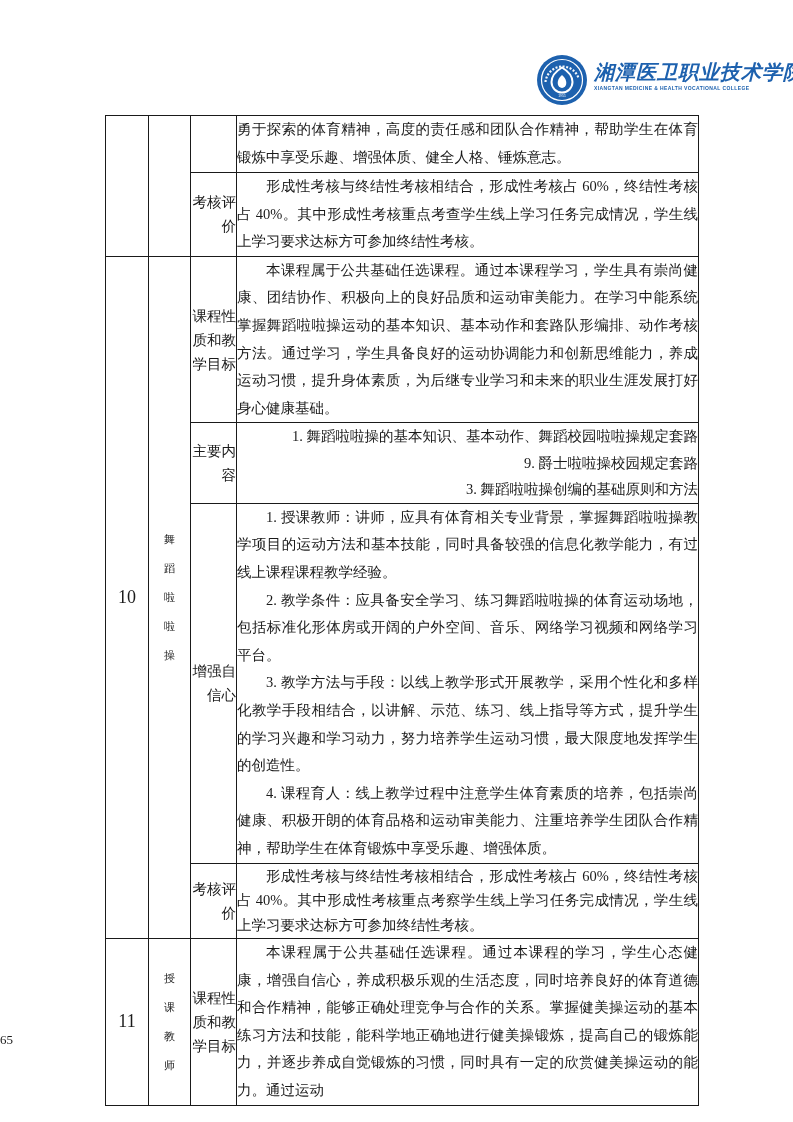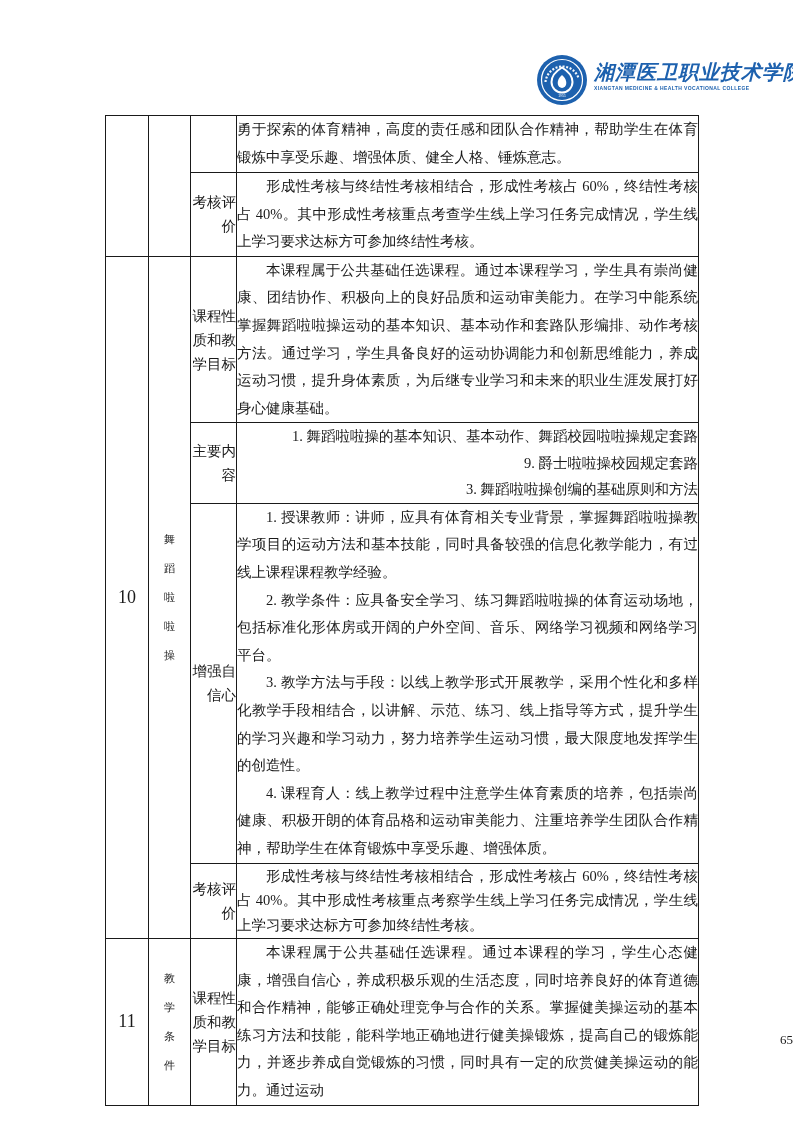--- a/index.html
+++ b/index.html
@@ -41,21 +41,21 @@
     padding:0 4px;word-break:break-all;
   }
   td.content{padding:0 6px;font-size:14.5px;}
   td.content p{margin:0;line-height:27.6px;text-align:justify;text-indent:2em;}
   td.content p.cont{text-indent:0;}
   td.content p.tight{line-height:24.8px;}
   td.content.items p{line-height:26.5px;text-align:right;text-indent:1.1em;}
   td.content.items p:last-child{text-indent:0.4em;}
   
   .pageno{
-    position:absolute;top:1032px;left:0;width:793px;text-align:right;
+    position:absolute;top:1032px;left:0;width:793px;text-align:left;
     font-size:13px;color:#1a1a1a;
   }
 </style>
 </head>
 <body>
 
 <div class="logo">
   <svg class="emblem" viewBox="0 0 50 50">
     <circle cx="25" cy="25" r="25" fill="#1d61ae"></circle>
     <circle cx="25" cy="25" r="20.5" fill="none" stroke="#ffffff" stroke-width="1.2"></circle>
@@ -124,21 +124,21 @@
     <tr style="height:75px">
       <td class="label">考核评价</td>
       <td class="content">
         <p class="tight">形成性考核与终结性考核相结合，形成性考核占 60%，终结性考核占 40%。其中形成性考核重点考察学生线上学习任务完成情况，学生线上学习要求达标方可参加终结性考核。</p>
       </td>
     </tr>
 
     <tr style="height:138px">
       <td class="num">11</td>
       <td class="course">
-        <span class="vert">教学条件</span>
+        <span class="vert">授课教师</span>
       </td>
       <td class="label">课程性质和教学目标</td>
       <td class="content">
         <p>本课程属于公共基础任选课程。通过本课程的学习，学生心态健康，增强自信心，养成积极乐观的生活态度，同时培养良好的体育道德和合作精神，能够正确处理竞争与合作的关系。掌握健美操运动的基本练习方法和技能，能科学地正确地进行健美操锻炼，提高自己的锻炼能力，并逐步养成自觉锻炼的习惯，同时具有一定的欣赏健美操运动的能力。通过运动</p>
       </td>
     </tr>
   </tbody>
 </table>
 
 <div class="pageno">65</div>

